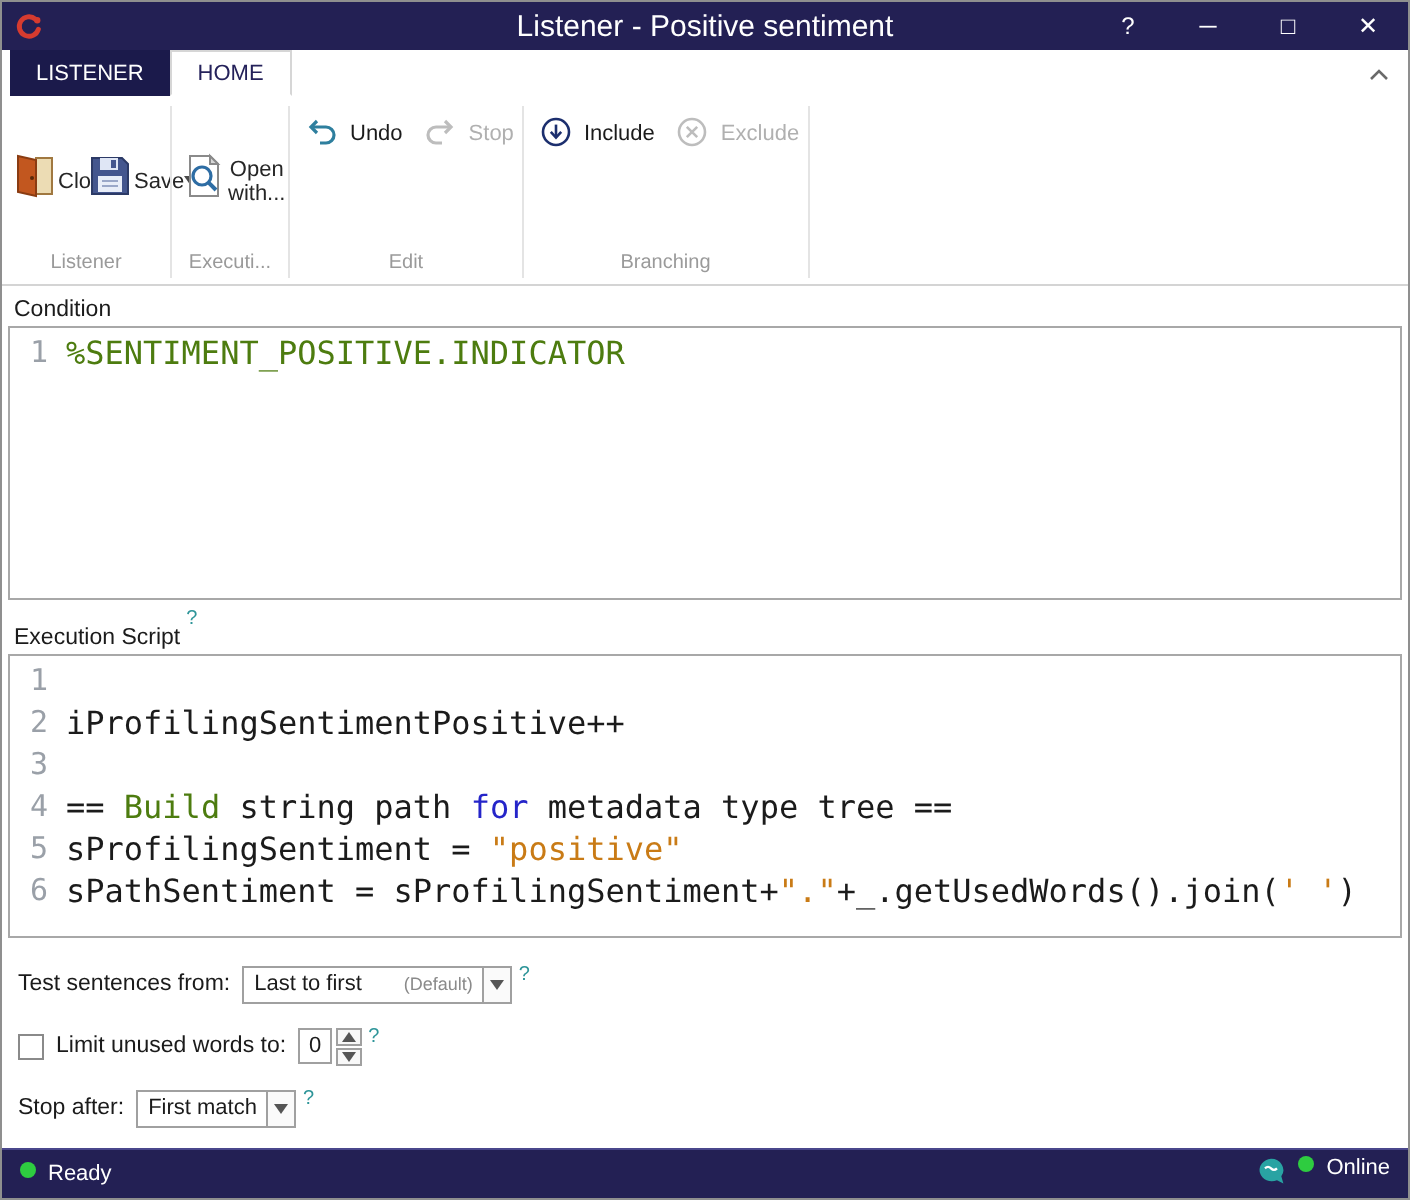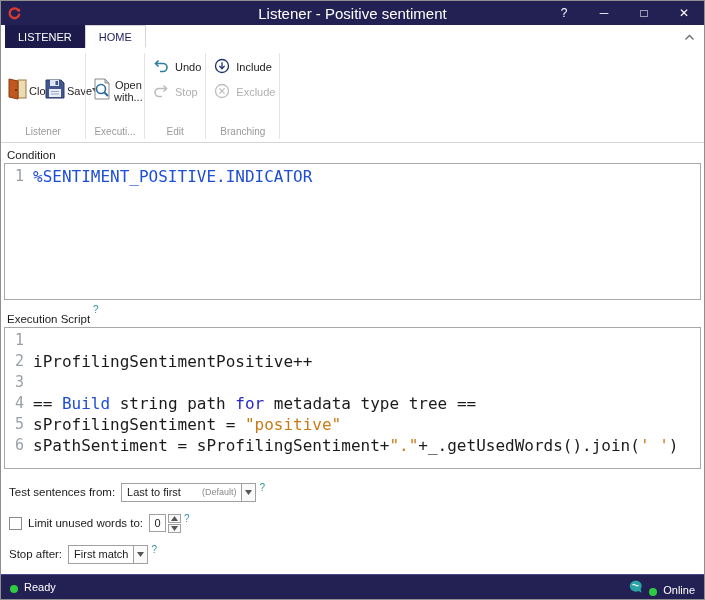--- a/index.html
+++ b/index.html
@@ -21,62 +21,62 @@
   
   .tabrow{height:23px;background:#fff;display:flex;align-items:flex-end;position:relative}
   .tab{font-size:11px;height:23px;display:flex;align-items:center;padding:0 13px}
   .tab-file{background:#1b1a4b;color:#fff;margin-left:4px}
   .tab-home{color:#24215a;border:1px solid #d6d6d6;border-bottom:1px solid #fff}
   .collapse-btn{position:absolute;right:8px;top:5px;width:14px;height:14px;display:flex;align-items:center;justify-content:center}
   
   .ribbon{height:95px;background:#fff;border-bottom:1px solid #d4d4d4;display:flex;padding-top:2px}
   .rgroup{display:flex;flex-direction:column}
   .rbtns{flex:1;display:flex;padding:2px 4px 0 4px}
-  .rbtns.col{flex-direction:column;justify-content:flex-start;gap:7px;padding-top:8px}
+  .rbtns.col{flex-direction:row;justify-content:flex-start;gap:7px;padding-top:8px}
   .rsep{width:1px;background:#e4e4e4;margin:3px 0}
   .rgroup-label{height:18px;line-height:16px;font-size:10px;color:#9a9a9a;text-align:center;white-space:nowrap;padding:0 4px}
   .bigbtn{width:38px;display:flex;flex-direction:row;align-items:center;padding-top:3px;font-size:11px;color:#262626;text-align:center;line-height:12px;cursor:default}
   .bigbtn .blabel{margin-top:3px;white-space:pre-line}
   .bigbtn.wide{width:50px}
   .drop-arrow{margin-top:1px;line-height:5px}
   .smallbtn{display:flex;align-items:center;gap:6px;font-size:11px;height:18px;padding-left:4px;cursor:default}
   .smallbtn.disabled{color:#b0b0b0}
   
   .section-label{font-size:11.5px;margin:6px 0 2px 6px;color:#1b1b1b}
   .section-label.exec{margin-top:9px}
   .editor{margin:0 3px;border:1px solid #a8a8a8;background:#fff;overflow:hidden;padding-top:2px;
           font-family:"DejaVu Sans Mono",monospace;font-size:16px;line-height:21px}
   #condition-editor{height:137px}
   #execution-editor{height:142px}
   .code-line{display:flex;min-height:21px}
   .line-num{width:28px;flex-shrink:0;text-align:right;padding-right:9px;color:#9aa0a8;font-size:15px}
   .line-code{white-space:pre}
   .tok-plain{color:#1b1b1b}
-  .tok-type{color:#1d4ed8}
+  .tok-type{color:#4d7c0f}
   .tok-keyword{color:#2525c9}
   .tok-string{color:#c97b16}
   
   .opt-row{display:flex;align-items:center;font-size:11.5px;margin-left:8px}
   .row-test{margin-top:14px}
   .row-limit{margin-top:12px}
   .row-stop{margin-top:12px}
   .combo{display:inline-flex;align-items:stretch;height:19px;margin-left:6px}
   .combo-text{border:1px solid #a0a0a0;background:#fff;display:flex;align-items:center;padding:0 5px;font-size:11px;gap:21px;white-space:nowrap}
   .combo-default{font-size:9px;color:#8a8a8a}
   .combo-arrow{width:14px;border:1px solid #a0a0a0;border-left:none;background:#fafafa;display:flex;align-items:center;justify-content:center}
   .help{color:#2e9599;font-size:10px;margin-left:3px;position:relative;top:-5px}
   .checkbox{width:13px;height:13px;border:1px solid #8a8a8a;background:#fff;margin-right:6px;flex-shrink:0}
   .spin{display:inline-flex;margin-left:6px;align-items:flex-start}
   .spin-value{width:17px;height:18px;border:1px solid #a0a0a0;display:flex;align-items:center;justify-content:center;font-size:11px;background:#fff}
   .spin-arrows{display:flex;flex-direction:column;margin-left:2px;gap:1px}
   .spin-btn{width:13px;height:9px;border:1px solid #a0a0a0;background:#f8f8f8;display:flex;align-items:center;justify-content:center}
   
   .statusbar{position:absolute;left:0;right:0;bottom:0;height:25px;background:#232054;border-top:1px solid #4a478c;
              display:flex;align-items:center;justify-content:space-between;color:#fff;font-size:11px;padding:0 9px}
-  .status-left,.status-right{display:flex;align-items:flex-end;gap:6px}
+  .status-left,.status-right{display:flex;align-items:flex-start;gap:6px}
   .dot{width:8px;height:8px;border-radius:50%;background:#2ecc40}
 </style>
 </head>
 <body>
 
 <div class="window">
 
   <div class="titlebar">
     <span class="title-icon">
       <svg width="15" height="15" viewBox="0 0 16 16">

